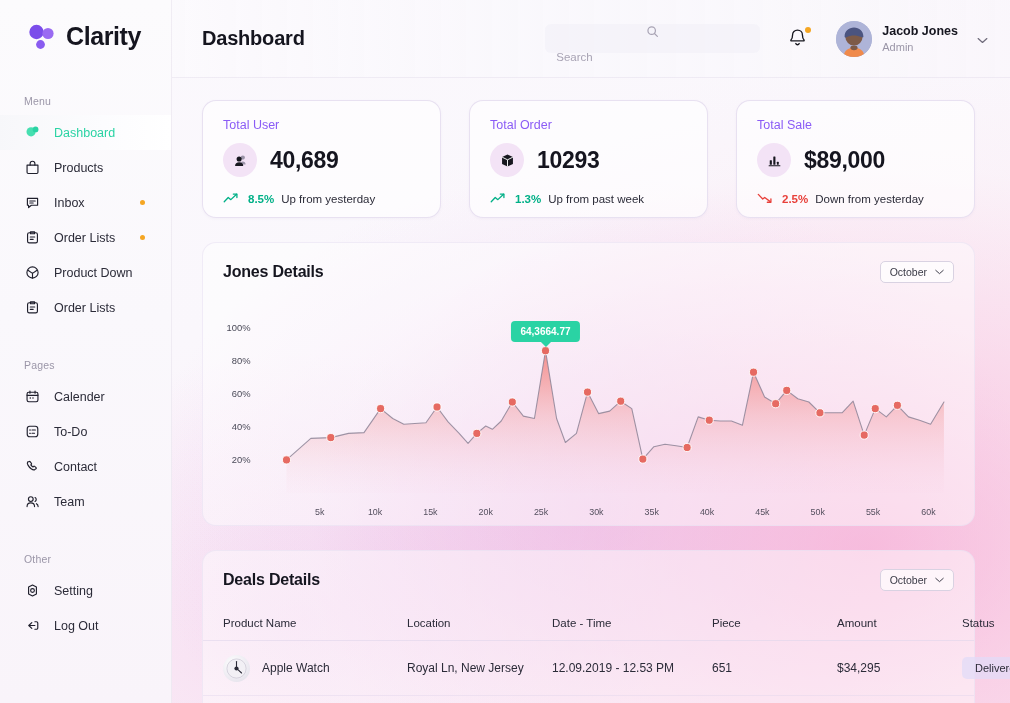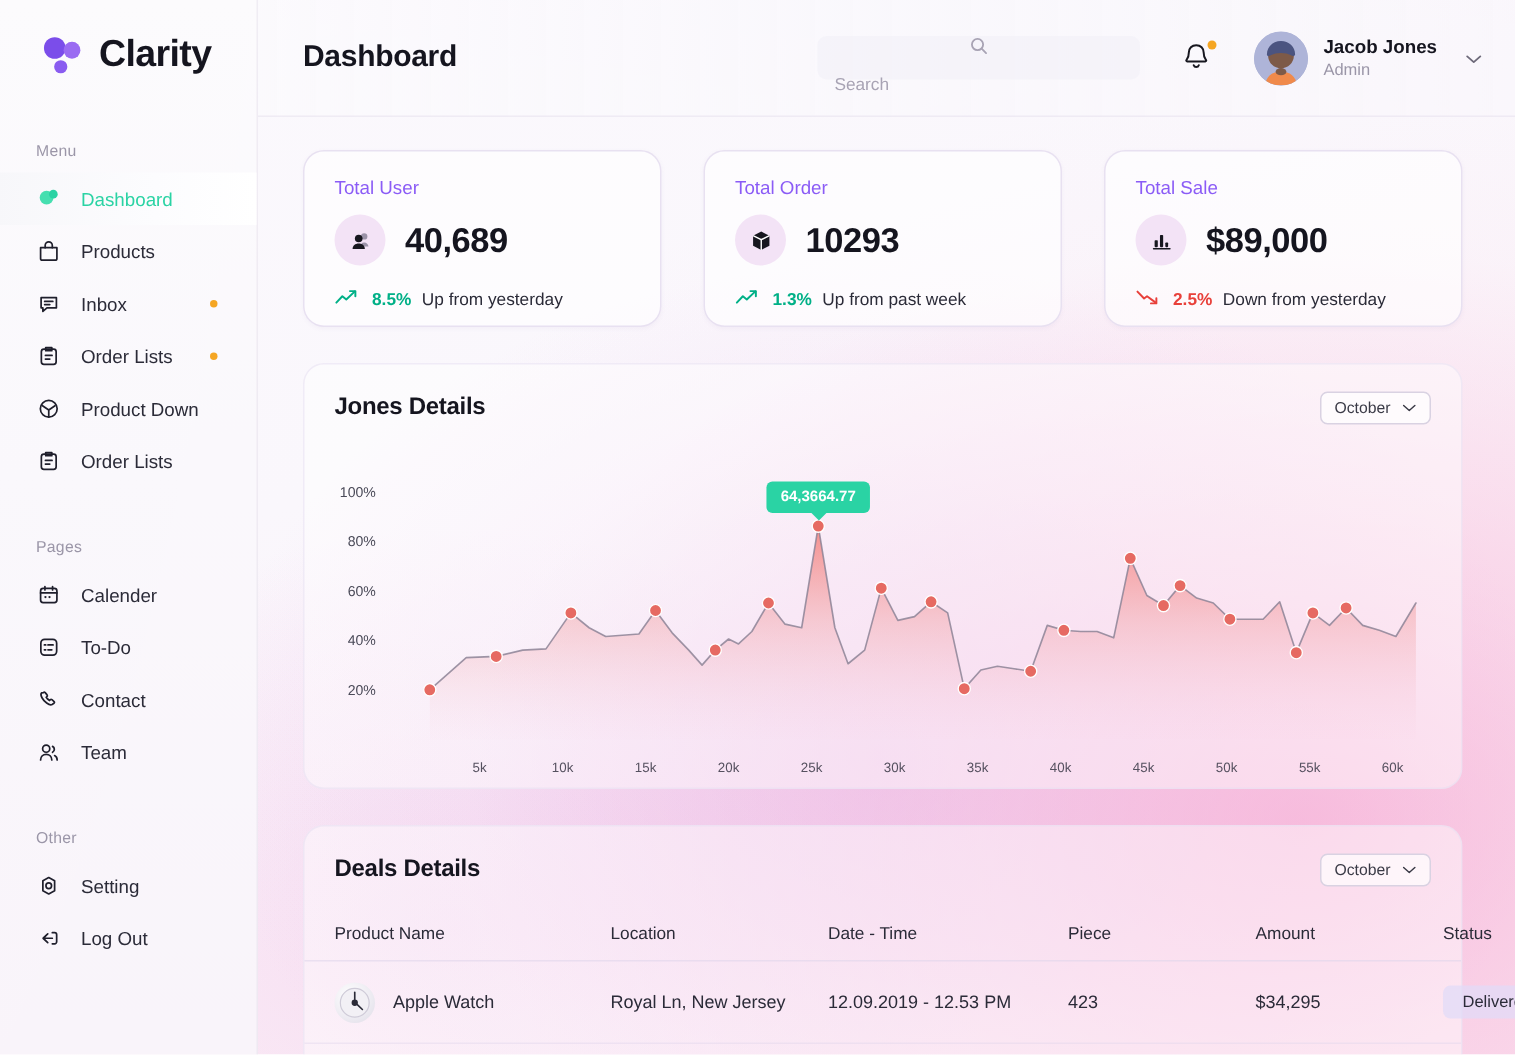--- a/index.html
+++ b/index.html
@@ -493,21 +493,21 @@
                   <span class="prod-thumb"><svg viewBox="0 0 27 27" width="27" height="27">
                       <circle cx="13.5" cy="13.5" r="9.6" fill="#f2f0f5" stroke="#cfcbd8" stroke-width="0.8"></circle>
                       <circle cx="13.5" cy="13.5" r="2.1" fill="#2b2b38"></circle>
                       <path d="M13.5 11.4V6.6" stroke="#2b2b38" stroke-width="1.1" stroke-linecap="round"></path>
                       <path d="M15.2 14.8l3.4 3.2" stroke="#2b2b38" stroke-width="1.1" stroke-linecap="round"></path>
                     </svg></span>
                   <span>Apple Watch</span>
                 </div>
                 <div class="td col-location">Royal Ln, New Jersey</div>
                 <div class="td col-date">12.09.2019 - 12.53 PM</div>
-                <div class="td col-piece">423</div>
+                <div class="td col-piece">651</div>
                 <div class="td col-amount">$34,295</div>
                 <div class="col-status">
                   <span class="status-pill">Delivered</span>
                 </div>
               </div>
               <div class="table-row"></div>
             </div>
         </div>
       </section>
 

